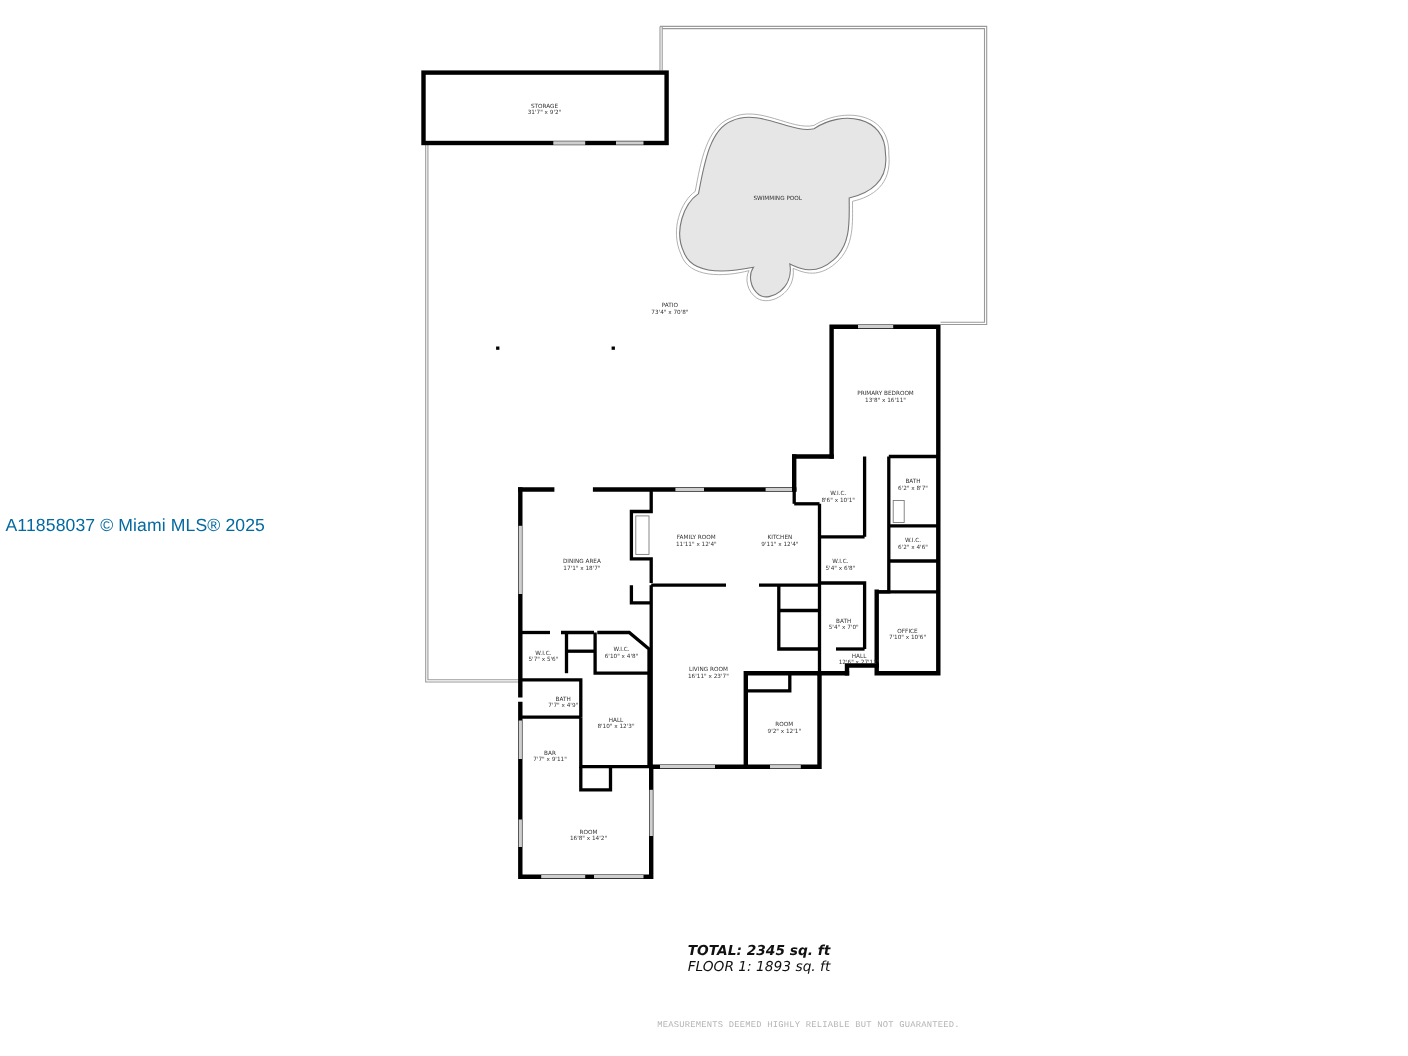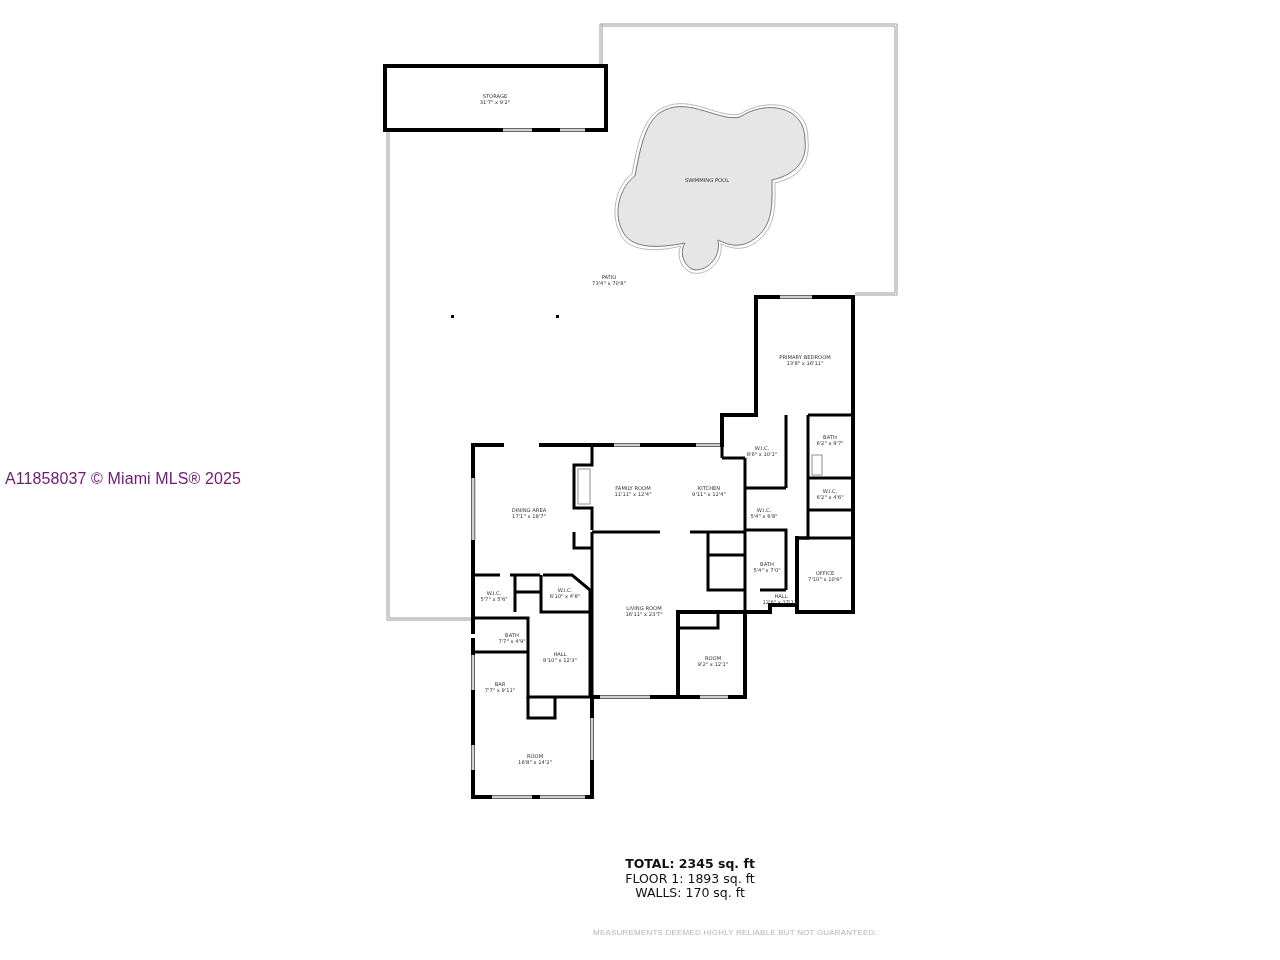--- a/index.html
+++ b/index.html
@@ -1,21 +1,21 @@
 <!DOCTYPE html>
 <html><head>
 <meta charset="utf-8">
 <style>
   html, body { margin: 0; padding: 0; background: #ffffff; }
   body { width: 1280px; height: 960px; position: relative; overflow: hidden; font-family: "DejaVu Sans", sans-serif; }
   #plan { position: absolute; left: 0; top: 0; width: 1280px; height: 960px; }
-  .watermark { position: absolute; left: 5px; top: 470px; font-family: "Liberation Sans", sans-serif; font-size: 16px; color: #701a75; letter-spacing: 0.1px; }
-  .summary { position: absolute; left: 360px; width: 660px; top: 857px; text-align: center; font-family: "DejaVu Sans", sans-serif; color: #111; font-size: 12.5px; line-height: 14.5px; }
+  .watermark { position: absolute; left: 5px; top: 470px; font-family: "Liberation Sans", sans-serif; font-size: 16px; color: #0369a1; letter-spacing: 0.1px; }
+  .summary { position: absolute; left: 360px; width: 660px; top: 857px; text-align: center; font-family: "DejaVu Sans", sans-serif; color: #111; font-size: 12.5px; line-height: 14.5px; font-style: italic; }
   .summary .total { font-weight: bold; }
-  .disclaimer { position: absolute; left: 560px; width: 350px; top: 928px; text-align: center; font-family: Liberation Sans, sans-serif; font-size: 8px; color: #b5b5b5; letter-spacing: 0.2px; }
+  .disclaimer { position: absolute; left: 560px; width: 350px; top: 928px; text-align: center; font-family: Liberation Mono, monospace; font-size: 8px; color: #b5b5b5; letter-spacing: 0.2px; }
   .lbl { font-family: "DejaVu Sans", sans-serif; font-size: 5.2px; fill: #333; text-anchor: middle; }
   .wall { fill: none; stroke: #000; stroke-width: 4; stroke-linecap: square; }
   .iwall { fill: none; stroke: #000; stroke-width: 3; }
   .patio { fill: none; stroke: #9a9a9a; stroke-width: 1; }
   .win { stroke: #cfcfcf; stroke-width: 3; fill: none; }
 </style>
 </head>
 <body>
 
 <svg id="plan" viewBox="0 0 1280 960" xmlns="http://www.w3.org/2000/svg">
@@ -136,16 +136,15 @@
       <text class="lbl" x="500" y="686"><tspan x="500">BAR</tspan><tspan x="500" dy="6">7'7" x 9'11"</tspan></text>
       <text class="lbl" x="535" y="758"><tspan x="535">ROOM</tspan><tspan x="535" dy="6">16'8" x 14'2"</tspan></text>
     </g>
 </svg>
 
 <div class="watermark">A11858037 © Miami MLS® 2025</div>
 
 <div class="summary">
   <div class="total">TOTAL: 2345 sq. ft</div>
   <div>FLOOR 1: 1893 sq. ft</div>
-  <div>WALLS: 170 sq. ft</div>
 </div>
 
 <div class="disclaimer">MEASUREMENTS DEEMED HIGHLY RELIABLE BUT NOT GUARANTEED.</div>
 
 </body></html>

